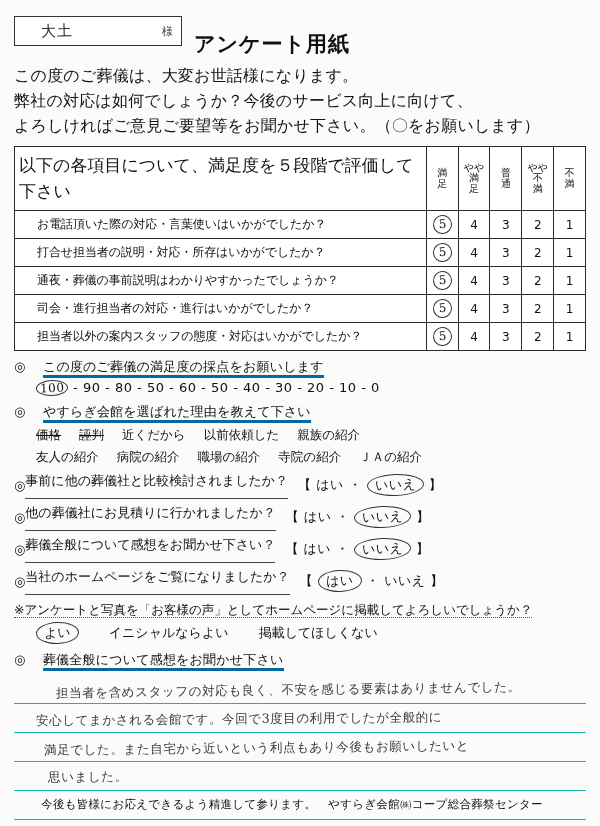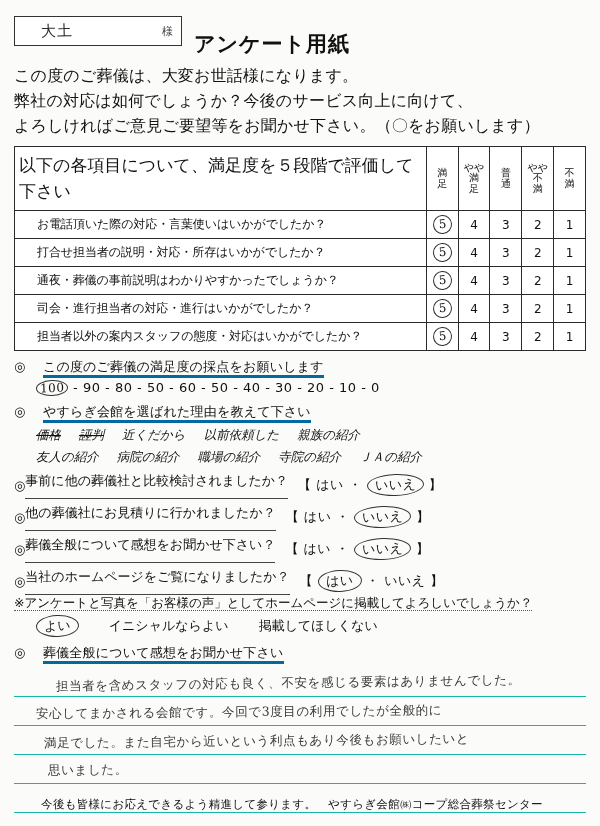--- a/index.html
+++ b/index.html
@@ -147,21 +147,20 @@
     padding: 0px 3px;
     font-family: "DejaVu Serif", serif;
     font-size: 12px;
     transform: rotate(-2deg);
   }
   .reason-grid {
     padding-left: 22px;
     margin-top: 3px;
     font-size: 12.5px;
     line-height: 1.7;
-    font-style: italic;
   }
   .reason-grid .cell {
     display: inline-block;
     margin-right: 14px;
   }
   .strike {
     text-decoration: line-through;
     text-decoration-thickness: 1px;
   }
   .yn-row {
@@ -180,20 +179,21 @@
     letter-spacing: 0.5px;
   }
   .ellipse {
     display: inline-block;
     border: 1px solid #333;
     border-radius: 50%;
     padding: 1px 7px;
     transform: rotate(-2deg);
   }
   .note-row {
+    margin-top: 7px;
     font-size: 12.5px;
   }
   .note-row .dotted {
     border-bottom: 1px dotted #555;
   }
   .pub-choices {
     padding-left: 22px;
     margin-top: 3px;
     font-size: 13px;
   }

